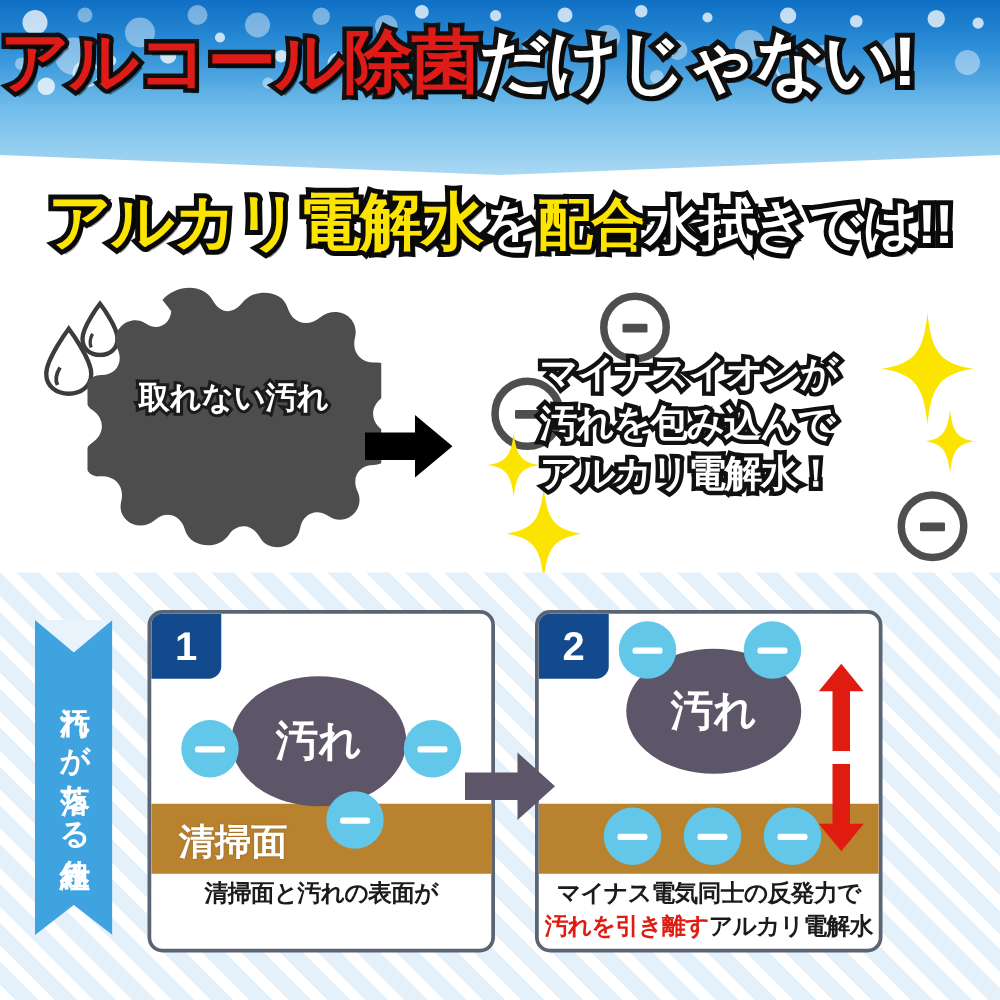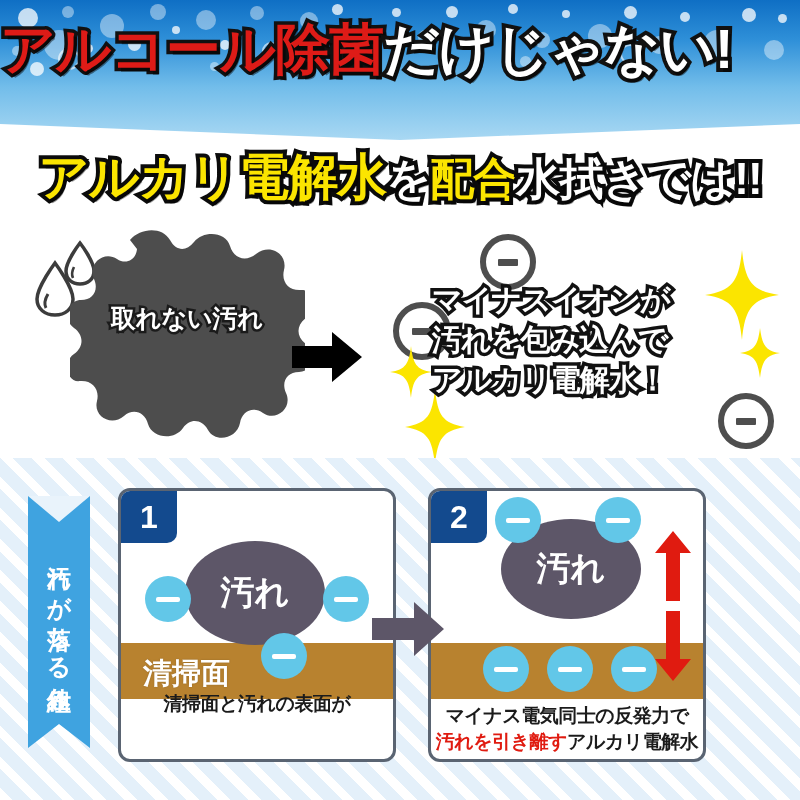--- a/index.html
+++ b/index.html
@@ -336,21 +336,21 @@
       <div class="ion" style="left:24px;top:85px;width:46px;height:46px;">
         <i style="width:24px;"></i>
       </div>
       <div class="ion" style="left:202px;top:85px;width:46px;height:46px;">
         <i style="width:24px;"></i>
       </div>
       <div class="ion" style="left:140px;top:142px;width:46px;height:46px;">
         <i style="width:24px;"></i>
       </div>
 
-      <div class="caption" style="top:200px;">
+      <div class="caption" style="top:212px;">
         <span>清掃面と汚れの表面が</span><br>
       </div>
     </div>
 
     <div class="mid-arrow" style="left:372px;top:142px;">
       <svg width="72" height="58" viewBox="0 0 72 58">
         <path fill="#5d5668" d="M0 18 L42 18 L42 2 L72 29 L42 56 L42 40 L0 40 Z"></path>
       </svg>
     </div>
 

